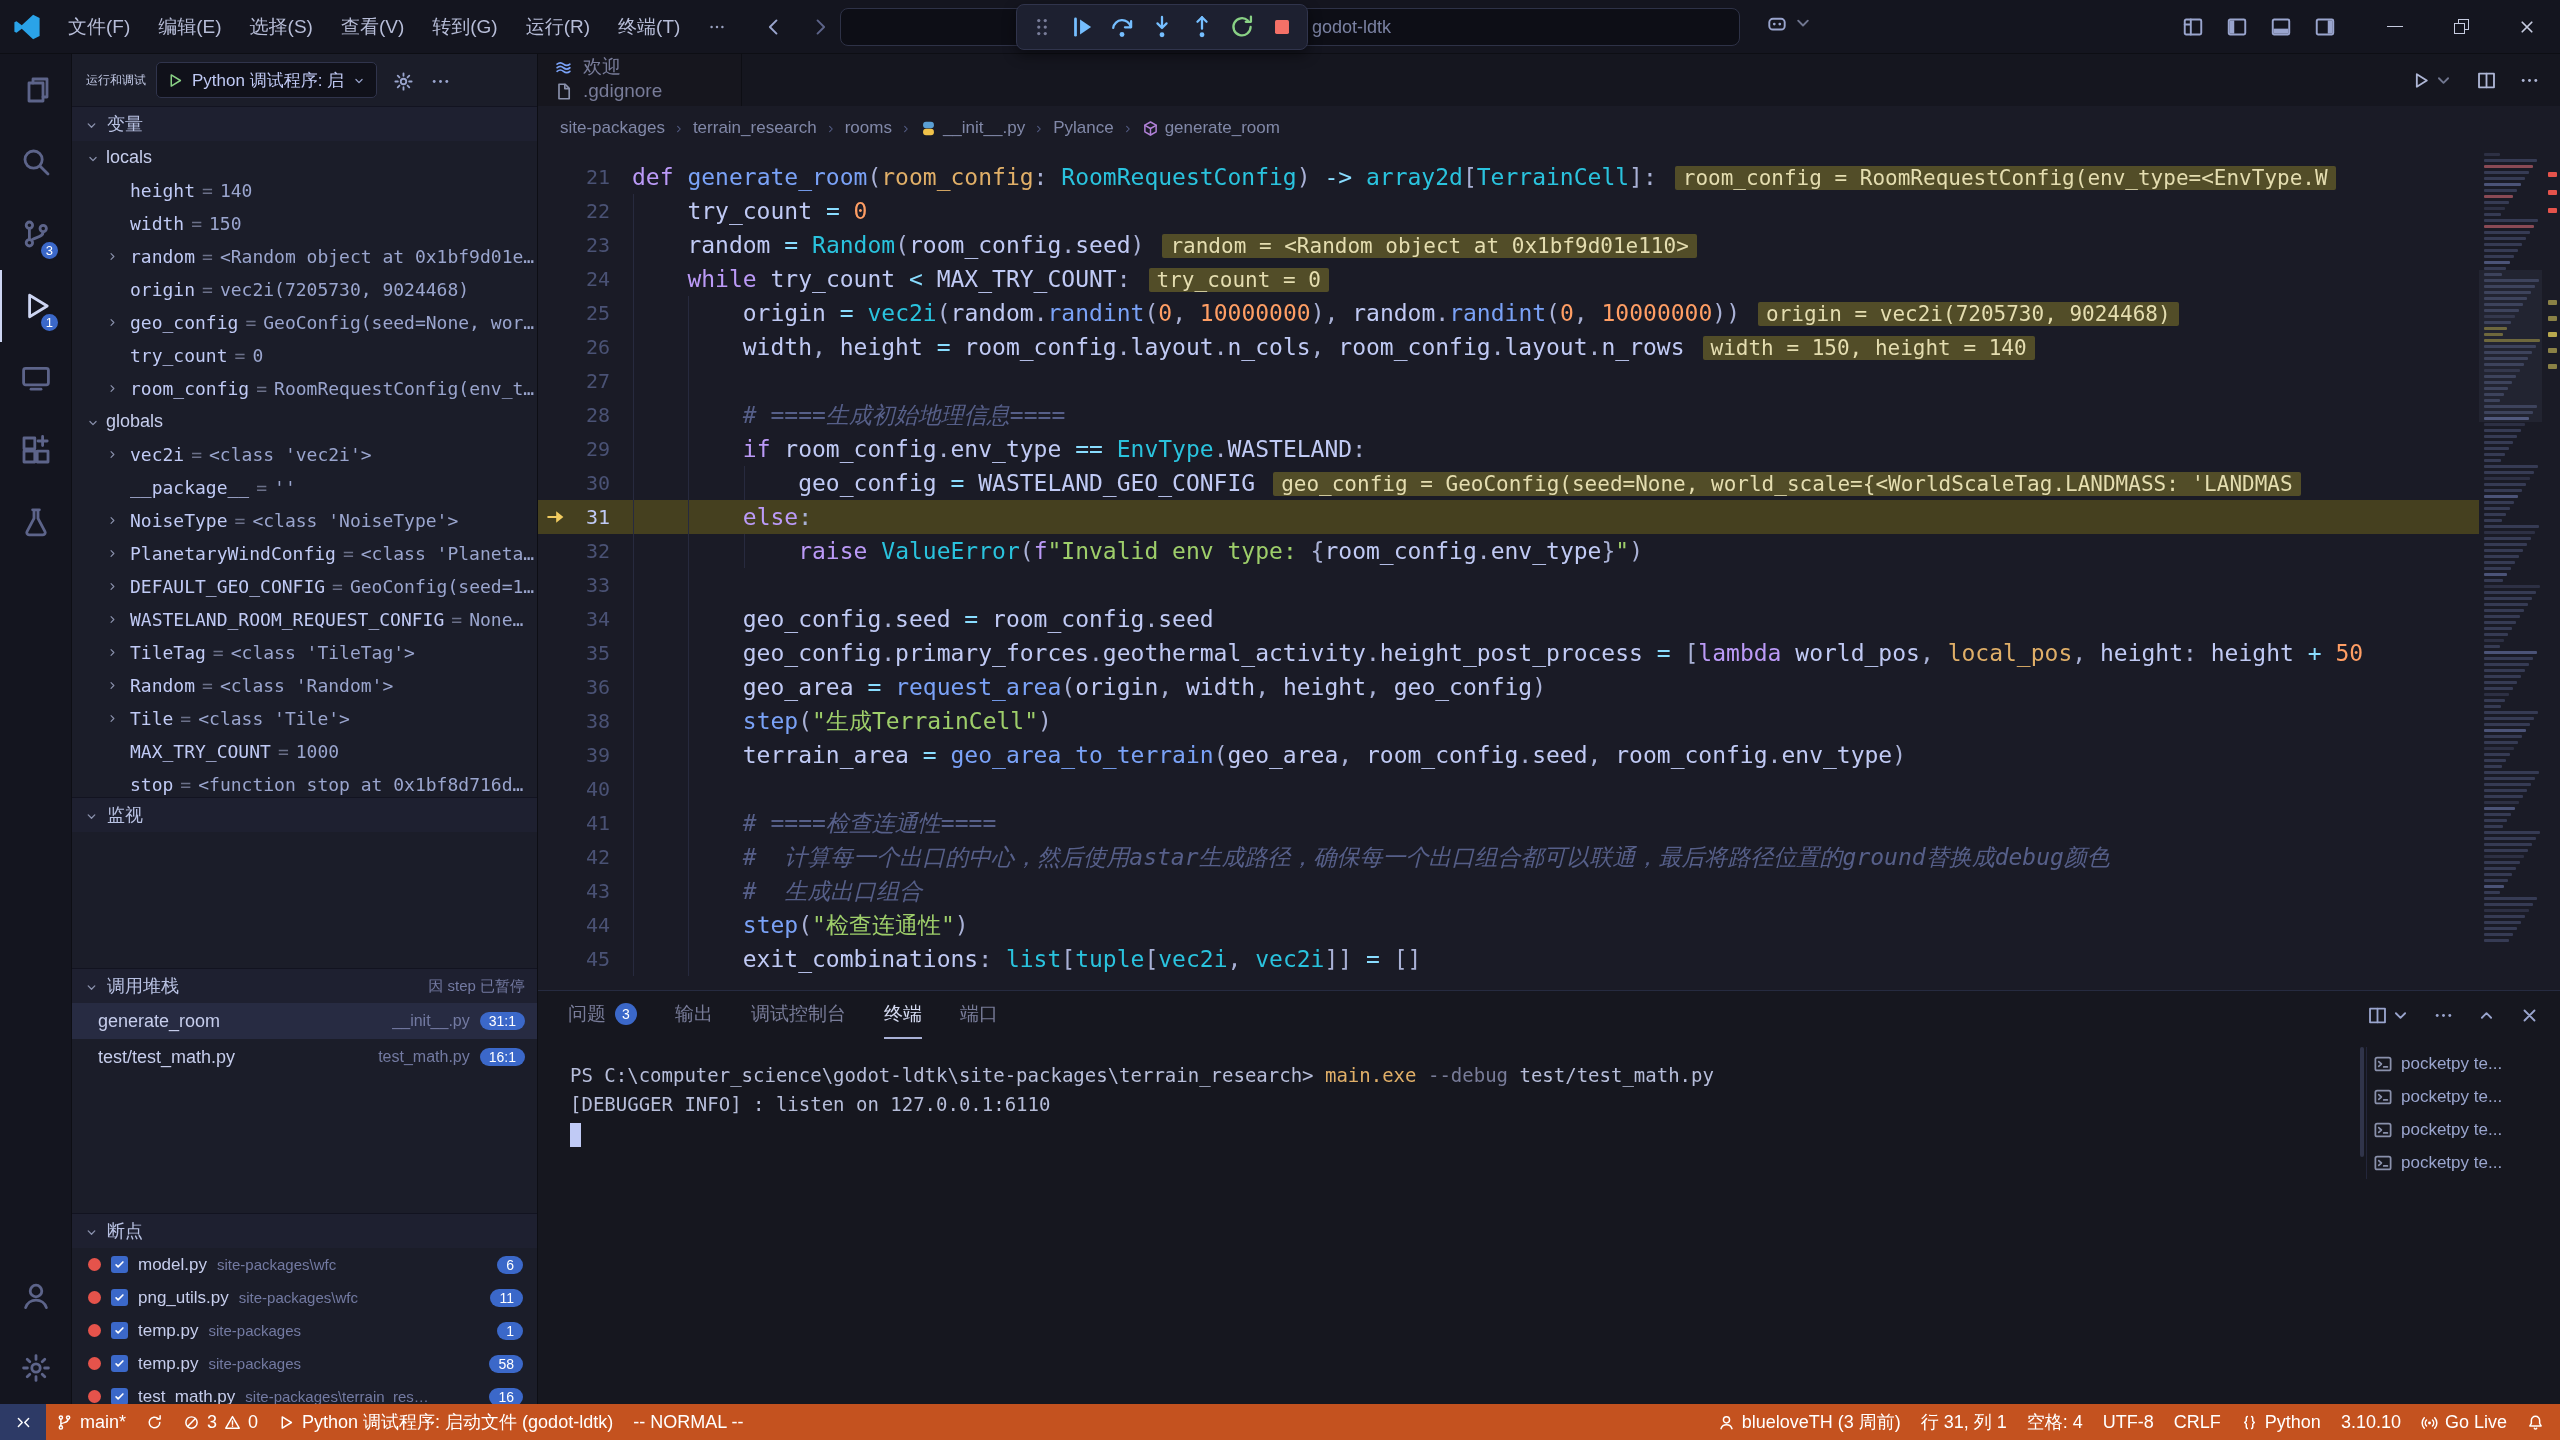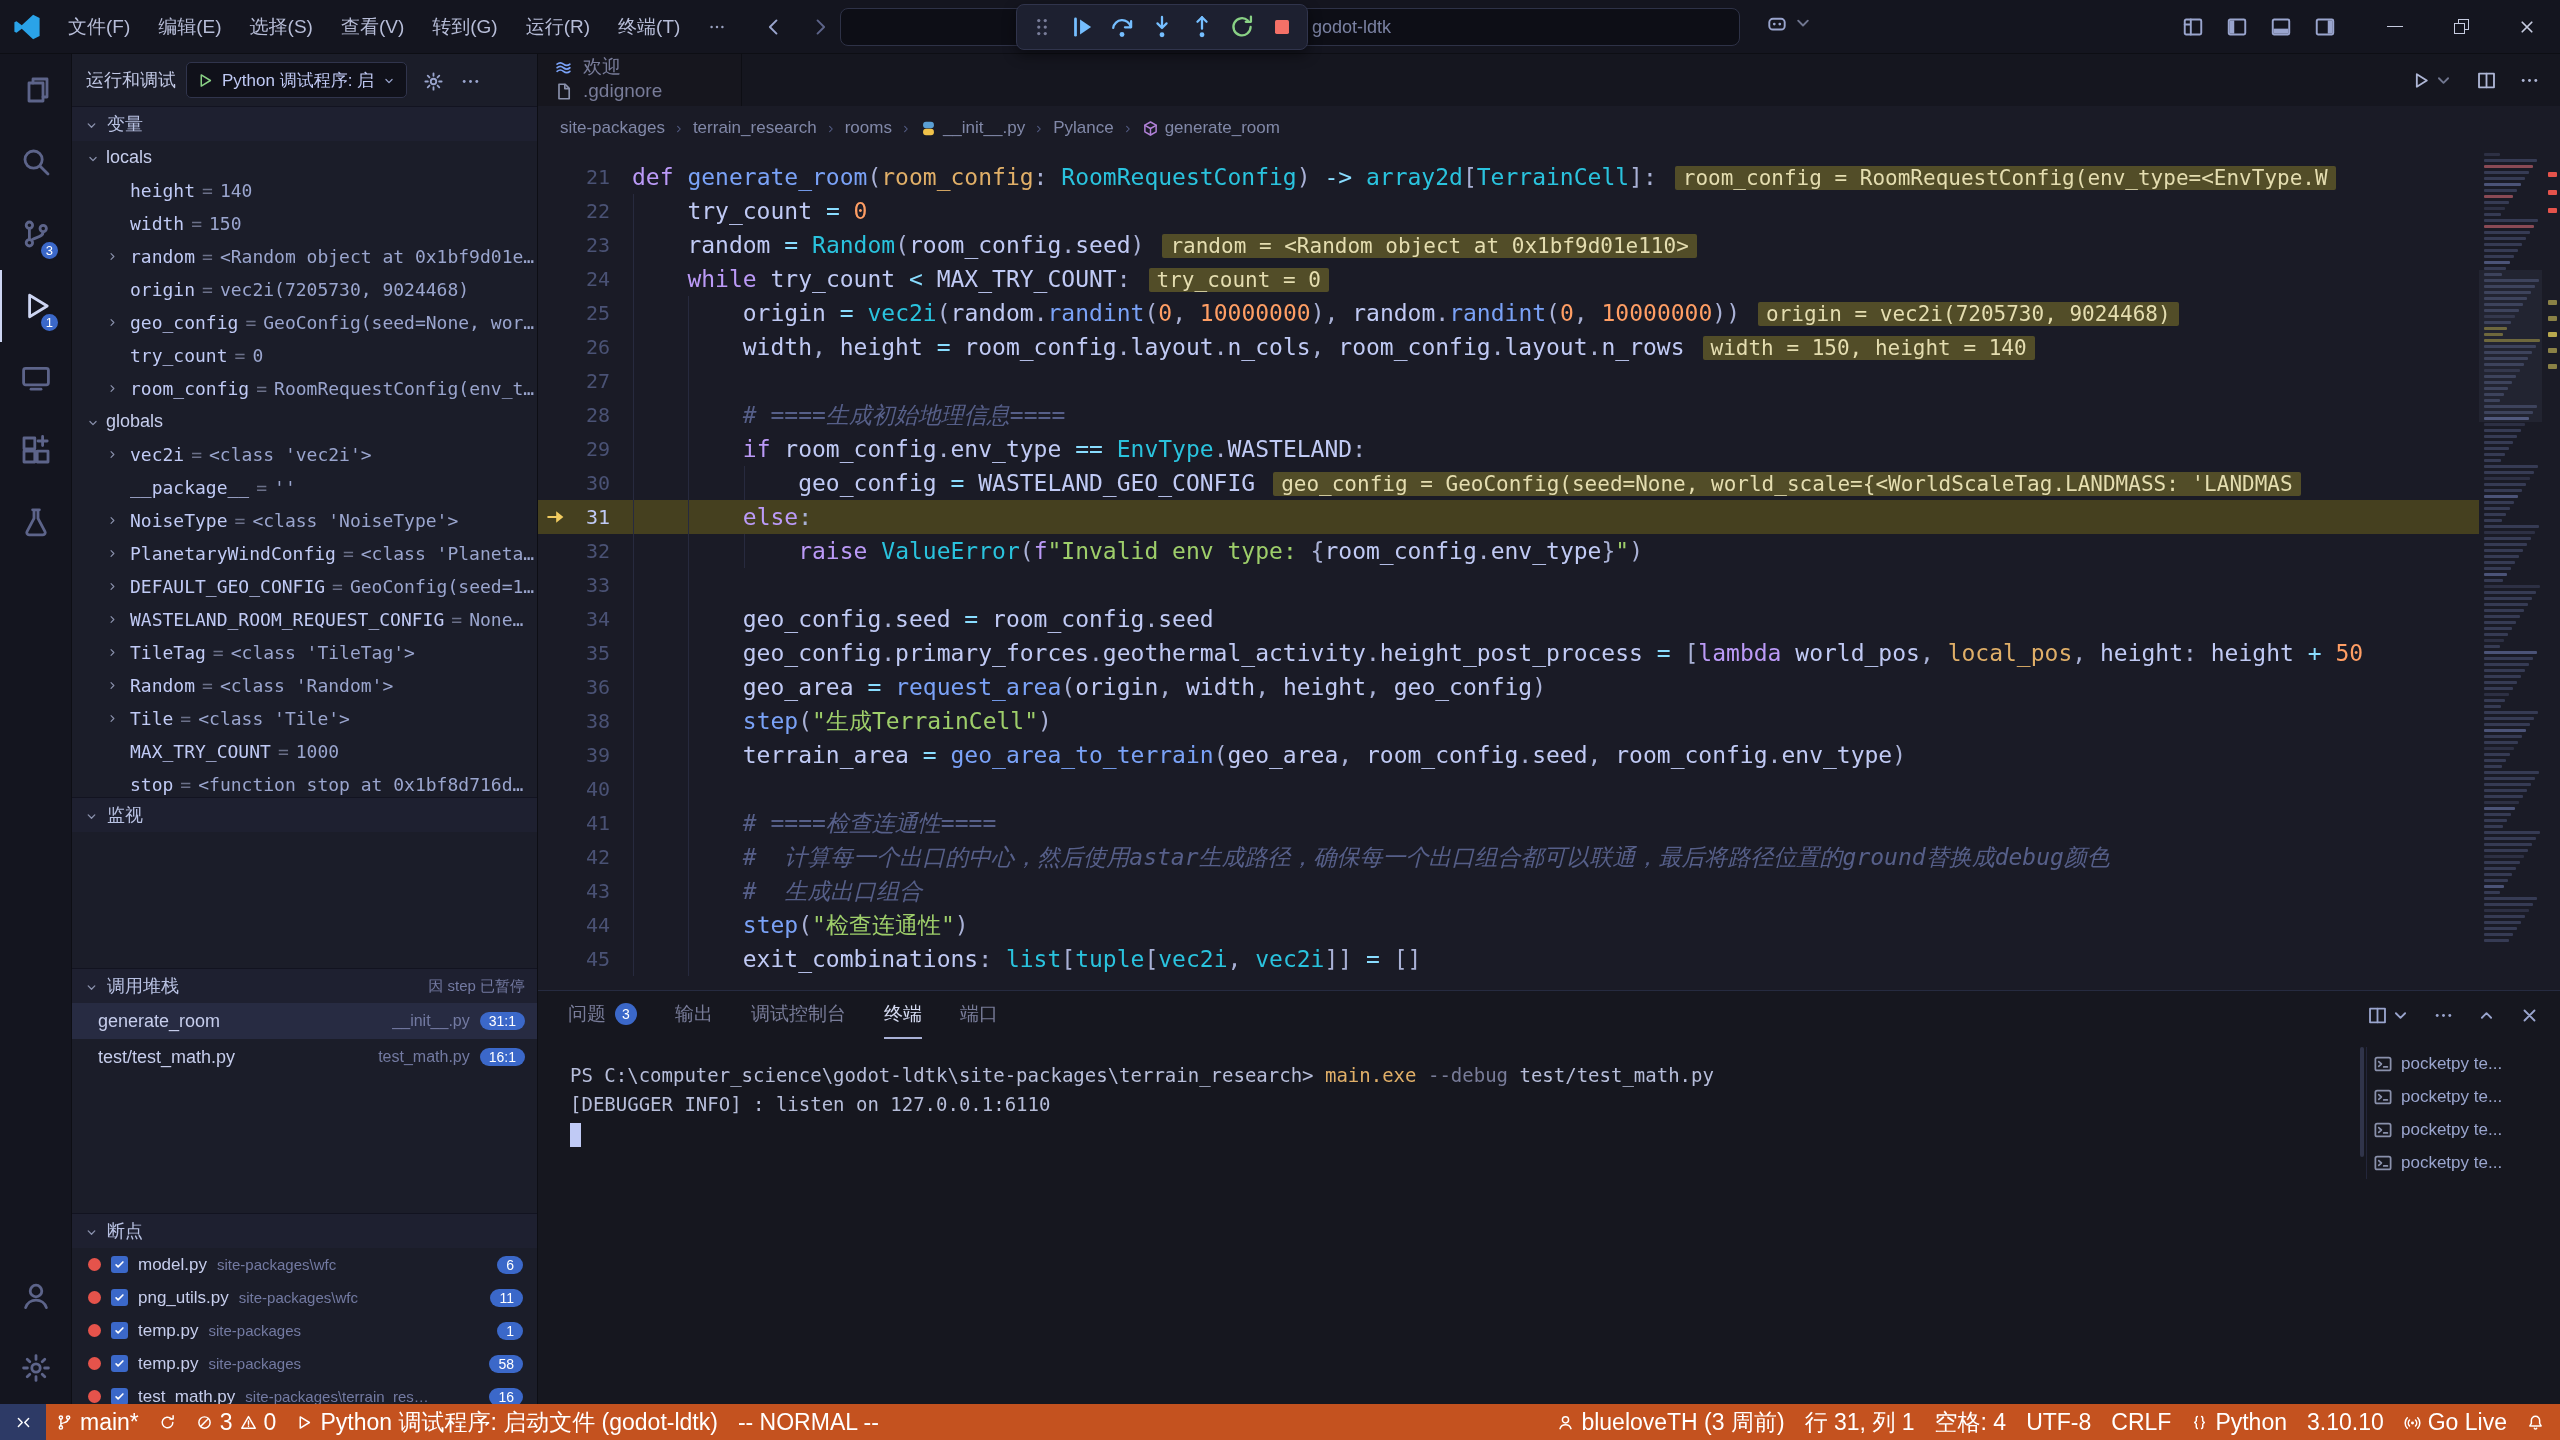--- a/index.html
+++ b/index.html
@@ -54,21 +54,21 @@
   .act-item .ic{ font-size:32px;}
   .act-badge{ position:absolute; right:11px; bottom:9px; min-width:21px; height:21px; padding:0 5px;
      border-radius:11px; background:var(--badge,#3b68c9); color:#fff; font-size:13px;
      display:flex; align-items:center; justify-content:center; border:2px solid #14151f;}
   .act-bottom{ margin-top:auto;}
 
   
   .sidebar{ position:absolute; left:72px; top:54px; width:466px; bottom:36px; background:#1b1d29;
      border-right:1px solid #0d0e14; overflow:hidden; z-index:4;}
   .side-header{ height:52px; display:flex; align-items:center; padding:0 12px 0 14px; gap:10px; background:#1b1d29;}
-  .side-title{ font-size:18px; color:#c2c9e6; white-space:nowrap;}
+  .side-title{ font-size:12px; color:#c2c9e6; white-space:nowrap;}
   .cfg-pill{ display:flex; align-items:center; gap:8px; height:36px; padding:0 10px;
      background:#10111a; border:1px solid #30344c; border-radius:5px; min-width:0; flex:0 1 auto;}
   .cfg-pill .run{ color:#89d185; font-size:17px;}
   .cfg-label{ font-size:17px; color:#c0caf5; white-space:nowrap; overflow:hidden; text-overflow:ellipsis; max-width:200px;}
   .cfg-pill .chev{ font-size:14px; color:#9aa5ce;}
   .side-iconbtn{ color:#9aa5ce; font-size:21px; margin-left:6px;}
   .section{ border-top:1px solid #121320;}
   .sec-head{ height:34px; display:flex; align-items:center; gap:8px; padding:0 12px; background:#1e2030;
      font-size:18px; color:#b8c1e2;}
   .sec-head .chev{ font-size:15px; color:#8a91ac;}
@@ -169,21 +169,21 @@
   .t-df{color:#b6bdda} .t-cmd{color:#e0af68} .t-flag{color:#787c99}
   .term-cursor{ width:11px; height:24px; background:#c0caf5; margin-top:4px;}
   .term-list{ position:absolute; right:6px; top:56px; width:188px; border-left:1px solid #23263a; padding-left:6px;}
   .term-item{ height:33px; display:flex; align-items:center; gap:8px; color:#9aa5ce; font-size:17px;
      white-space:nowrap; overflow:hidden;}
   .term-item .ic{ font-size:20px; color:#8a91ac; flex:0 0 auto;}
   .term-scrollbar{ position:absolute; right:196px; top:56px; width:4px; height:110px; background:#30344a; border-radius:2px;}
 
   
   .statusbar{ position:absolute; left:0; right:0; bottom:0; height:36px; background:var(--statusbar-bg,#c4521f);
-     color:#fff; display:flex; align-items:stretch; font-size:23px; z-index:60;}
+     color:#fff; display:flex; align-items:stretch; font-size:18px; z-index:60;}
   .sb-group{ display:flex; align-items:stretch;}
   .sb-right{ margin-left:auto; padding-right:6px;}
   .sb-item{ display:flex; align-items:center; gap:7px; padding:0 10px; white-space:nowrap;}
   .sb-item .ic{ font-size:17px;}
   .sb-remote{ background:var(--remote-bg,#2d3a66); width:46px; justify-content:center;}
 </style>
 </head>
 <body>
 
 <div id="app">

